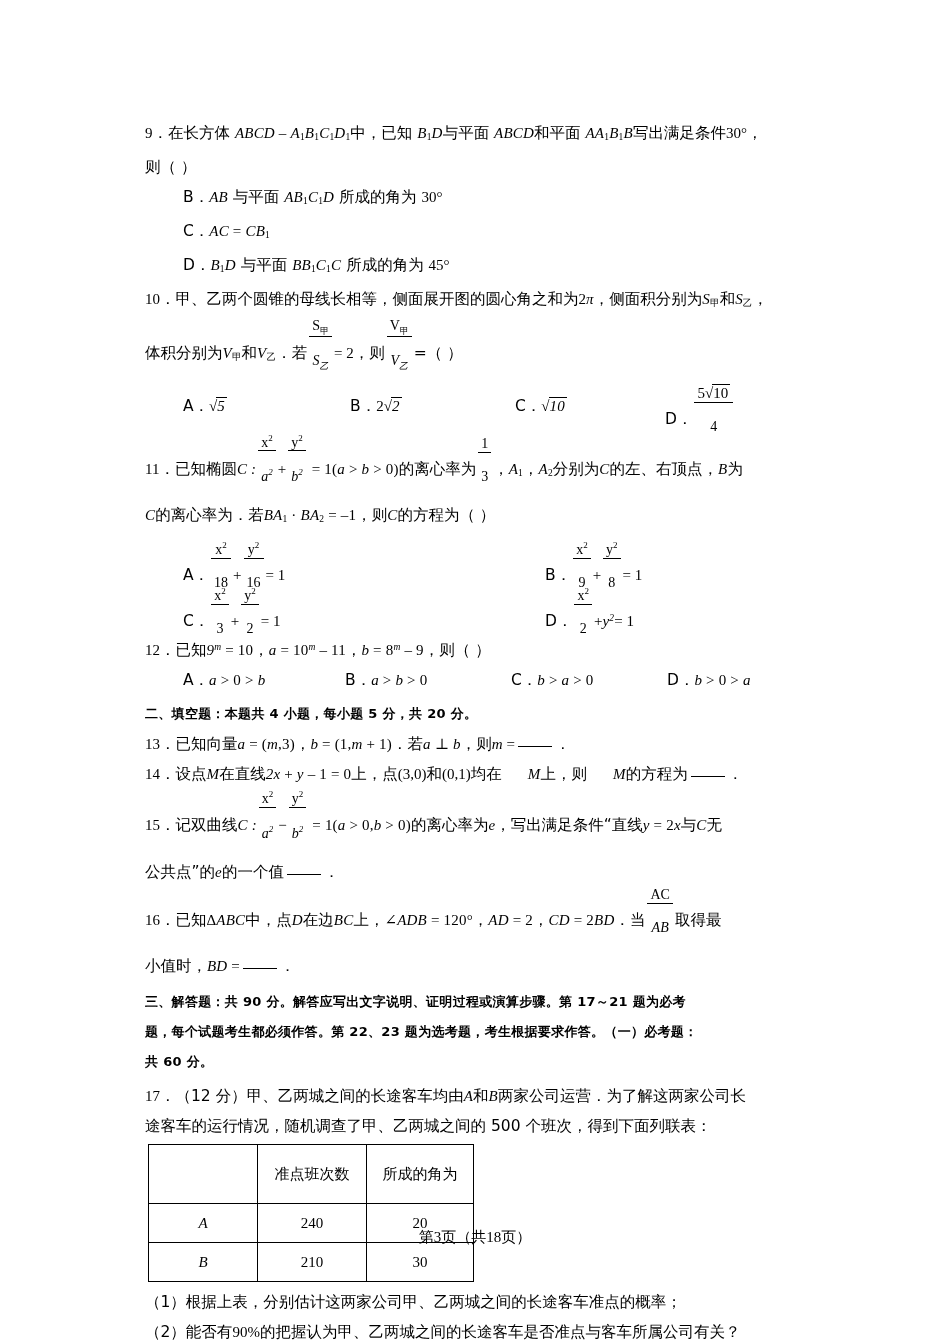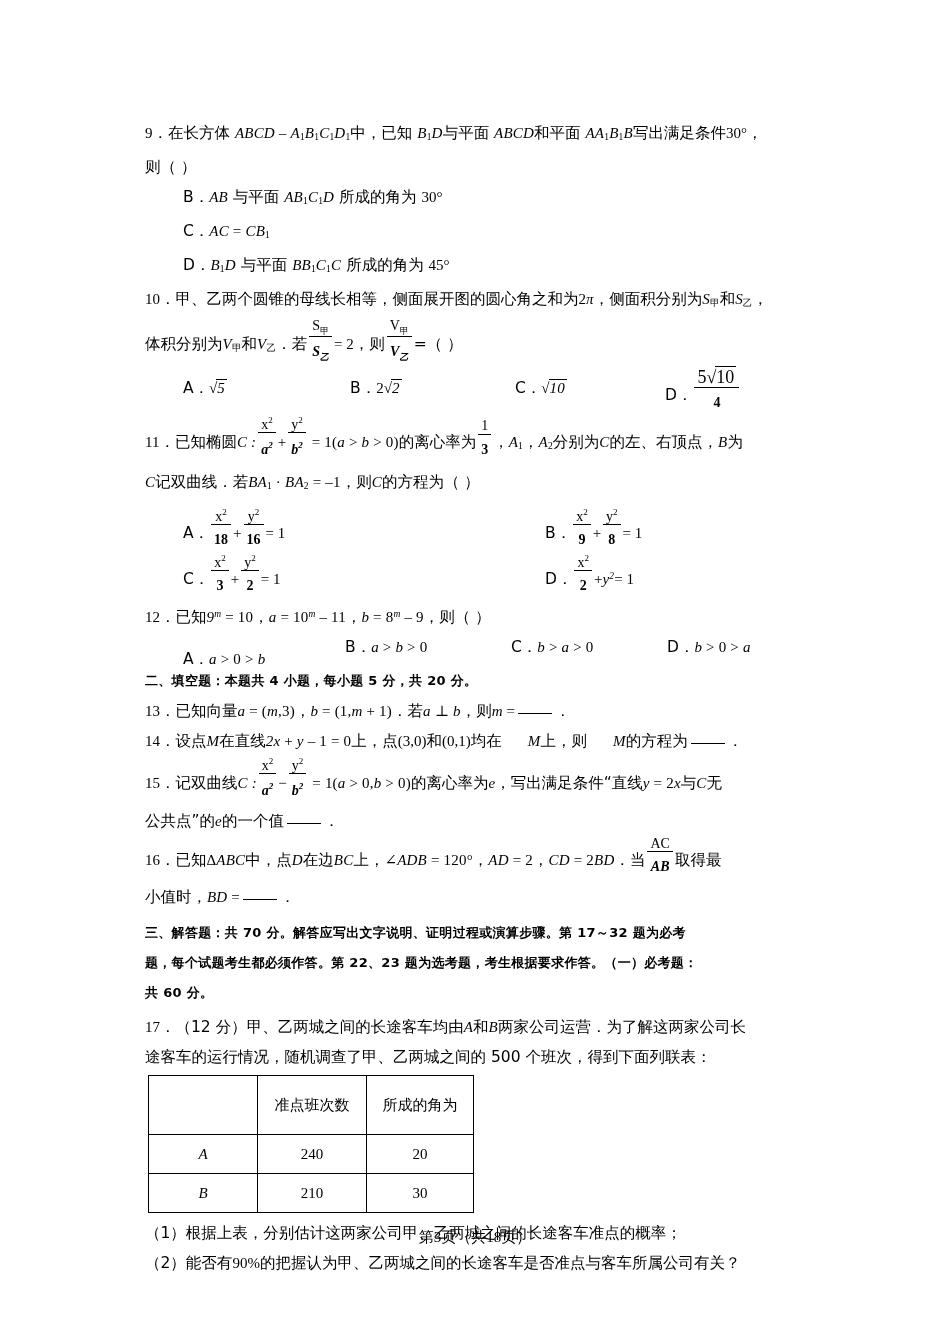--- a/index.html
+++ b/index.html
@@ -82,21 +82,21 @@
   .frac {
     display: inline-block;
     vertical-align: -0.48em;
     text-align: center;
     font-family: "Liberation Serif", "DejaVu Serif", serif;
     font-size: 14px;
     line-height: 1.12;
     margin: 0 2px;
   }
   .frac > .num { display: block; padding: 0 3px; }
-  .frac > .den { display: block; border-top: 1px solid #000; padding: 7px 3px; font-style: italic; font-weight: bold; }
+  .frac > .den { display: block; border-top: 1px solid #000; padding: 16px 3px; font-style: italic; }
   .frac .up { font-style: normal; }
 
   
   .frac-n > .num, .frac-n > .den { font-style: normal; }
 
   
   .rad {
     font-family: "Liberation Serif", "DejaVu Serif", serif;
     font-style: normal;
     white-space: nowrap;
@@ -194,47 +194,47 @@
       <div>
         <span class="mr">10</span><span class="cjk">．甲、乙两个圆锥的母线长相等，侧面展开图的圆心角之和为</span><span class="mr">2<span class="m">π</span></span><span class="cjk">，侧面积分别为</span><span class="m nb">S<sub>甲</sub></span><span class="cjk">和</span><span class="m nb">S<sub>乙</sub></span><span class="cjk">，</span>
       </div>
       <div style="line-height:40px">
         <span class="cjk">体积分别为</span><span class="m nb">V<sub>甲</sub></span><span class="cjk">和</span><span class="m nb">V<sub>乙</sub></span><span class="cjk">．若</span><span class="frac"><span class="num">S<sub style="font-size:9px">甲</sub></span><span class="den">S<sub style="font-size:9px">乙</sub></span></span><span class="mr">= 2</span><span class="cjk">，则</span><span class="frac"><span class="num">V<sub style="font-size:9px">甲</sub></span><span class="den">V<sub style="font-size:9px">乙</sub></span></span><span class="cjk">=（     ）</span>
       </div>
       <div class="opts" style="height:42px;margin-top:4px">
         <span class="opt" style="left:38px;top:0"><span class="opt-lbl">A．</span><span class="rad">√<span class="bar m">5</span></span></span>
         <span class="opt" style="left:205px;top:0"><span class="opt-lbl">B．</span><span class="rad">2√<span class="bar m">2</span></span></span>
         <span class="opt" style="left:370px;top:0"><span class="opt-lbl">C．</span><span class="rad">√<span class="bar m">10</span></span></span>
-        <span class="opt" style="left:520px;top:-6px"><span class="opt-lbl">D．</span><span class="frac frac-n"><span class="num"><span class="rad" style="font-size:18px">5√<span class="bar">10</span></span></span><span class="den">4</span></span></span>
+        <span class="opt" style="left:520px;top:-6px"><span class="opt-lbl">D．</span><span class="frac frac-n"><span class="num"><span class="rad" style="font-size:15px">5√<span class="bar">10</span></span></span><span class="den">4</span></span></span>
       </div>
     </div>
 
     <div class="q">
       <div style="line-height:42px">
         <span class="mr">11</span><span class="cjk">．已知椭圆</span><span class="m">C :</span><span class="frac"><span class="num">x<sup style="font-size:9px">2</sup></span><span class="den">a<sup style="font-size:9px">2</sup></span></span><span class="mr">+</span><span class="frac"><span class="num">y<sup style="font-size:9px">2</sup></span><span class="den">b<sup style="font-size:9px">2</sup></span></span><span class="m nb"><span style="font-style:normal">&nbsp;=&nbsp;1(</span>a<span style="font-style:normal"> &gt; </span>b<span style="font-style:normal"> &gt; 0)</span></span><span class="cjk">的离心率为</span><span class="frac frac-n"><span class="num">1</span><span class="den">3</span></span><span class="cjk">，</span><span class="m nb">A<sub>1</sub></span><span class="cjk">，</span><span class="m nb">A<sub>2</sub></span><span class="cjk">分别为</span><span class="m">C</span><span class="cjk">的左、右顶点，</span><span class="m">B</span><span class="cjk">为</span>
       </div>
       <div>
-        <span class="m">C</span><span class="cjk">记双曲线．若</span><span class="m nb">BA<sub>1</sub><span style="font-style:normal"> · </span>BA<sub>2</sub><span style="font-style:normal"> = –1</span></span><span class="cjk">，则</span><span class="m">C</span><span class="cjk">的方程为（     ）</span>
+        <span class="m">C</span><span class="cjk">的离心率为．若</span><span class="m nb">BA<sub>1</sub><span style="font-style:normal"> · </span>BA<sub>2</sub><span style="font-style:normal"> = –1</span></span><span class="cjk">，则</span><span class="m">C</span><span class="cjk">的方程为（     ）</span>
       </div>
       <div class="opts" style="height:46px;margin-top:6px">
         <span class="opt" style="left:38px;top:0"><span class="opt-lbl">A．</span><span class="frac"><span class="num">x<sup style="font-size:9px">2</sup></span><span class="den up">18</span></span><span class="mr">+</span><span class="frac"><span class="num">y<sup style="font-size:9px">2</sup></span><span class="den up">16</span></span><span class="mr">= 1</span></span>
         <span class="opt" style="left:400px;top:0"><span class="opt-lbl">B．</span><span class="frac"><span class="num">x<sup style="font-size:9px">2</sup></span><span class="den up">9</span></span><span class="mr">+</span><span class="frac"><span class="num">y<sup style="font-size:9px">2</sup></span><span class="den up">8</span></span><span class="mr">= 1</span></span>
       </div>
       <div class="opts" style="height:46px">
         <span class="opt" style="left:38px;top:0"><span class="opt-lbl">C．</span><span class="frac"><span class="num">x<sup style="font-size:9px">2</sup></span><span class="den up">3</span></span><span class="mr">+</span><span class="frac"><span class="num">y<sup style="font-size:9px">2</sup></span><span class="den up">2</span></span><span class="mr">= 1</span></span>
         <span class="opt" style="left:400px;top:0"><span class="opt-lbl">D．</span><span class="frac"><span class="num">x<sup style="font-size:9px">2</sup></span><span class="den up">2</span></span><span class="mr">+</span><span class="m">y<sup>2</sup></span><span class="mr">= 1</span></span>
       </div>
     </div>
 
     <div class="q">
       <div>
         <span class="mr">12</span><span class="cjk">．已知</span><span class="m nb">9<sup>m</sup><span style="font-style:normal"> = 10</span></span><span class="cjk">，</span><span class="m nb">a<span style="font-style:normal"> = 10</span><sup>m</sup><span style="font-style:normal"> – 11</span></span><span class="cjk">，</span><span class="m nb">b<span style="font-style:normal"> = 8</span><sup>m</sup><span style="font-style:normal"> – 9</span></span><span class="cjk">，则（     ）</span>
       </div>
       <div class="opts" style="height:32px">
-        <span class="opt" style="left:38px;top:12px"><span class="opt-lbl">A．</span><span class="m nb">a<span style="font-style:normal"> &gt; 0 &gt; </span>b</span></span>
+        <span class="opt" style="left:38px;top:0"><span class="opt-lbl">A．</span><span class="m nb">a<span style="font-style:normal"> &gt; 0 &gt; </span>b</span></span>
         <span class="opt" style="left:200px;top:0"><span class="opt-lbl">B．</span><span class="m nb">a<span style="font-style:normal"> &gt; </span>b<span style="font-style:normal"> &gt; 0</span></span></span>
         <span class="opt" style="left:366px;top:0"><span class="opt-lbl">C．</span><span class="m nb">b<span style="font-style:normal"> &gt; </span>a<span style="font-style:normal"> &gt; 0</span></span></span>
         <span class="opt" style="left:522px;top:0"><span class="opt-lbl">D．</span><span class="m nb">b<span style="font-style:normal"> &gt; 0 &gt; </span>a</span></span>
       </div>
     </div>
 
     <div class="sec cjk" style="margin-top:2px">二、填空题：本题共 4 小题，每小题 5 分，共 20 分。</div>
 
     <div class="q">
       <span class="mr">13</span><span class="cjk">．已知向量</span><span class="m nb">a<span style="font-style:normal"> = (</span>m<span style="font-style:normal">,3)</span></span><span class="cjk">，</span><span class="m nb">b<span style="font-style:normal"> = (1,</span>m<span style="font-style:normal"> + 1)</span></span><span class="cjk">．若</span><span class="m nb">a<span style="font-style:normal"> ⊥ </span>b</span><span class="cjk">，则</span><span class="m nb">m<span style="font-style:normal"> =</span></span><span class="blank"></span><span class="mr">．</span>
@@ -256,21 +256,21 @@
     <div class="q">
       <div style="line-height:40px">
         <span class="mr">16</span><span class="cjk">．已知</span><span class="m nb"><span style="font-style:normal">Δ</span>ABC</span><span class="cjk">中，点</span><span class="m">D</span><span class="cjk">在边</span><span class="m">BC</span><span class="cjk">上，</span><span class="m nb"><span style="font-style:normal">∠</span>ADB<span style="font-style:normal"> = 120°</span></span><span class="cjk">，</span><span class="m nb">AD<span style="font-style:normal"> = 2</span></span><span class="cjk">，</span><span class="m nb">CD<span style="font-style:normal"> = 2</span>BD</span><span class="cjk">．当</span><span class="frac"><span class="num">AC</span><span class="den">AB</span></span><span class="cjk">取得最</span>
       </div>
       <div>
         <span class="cjk">小值时，</span><span class="m nb">BD<span style="font-style:normal"> =</span></span><span class="blank"></span><span class="mr">．</span>
       </div>
     </div>
 
     <div class="sec cjk" style="margin-top:6px">
-      <div>三、解答题：共 70 分。解答应写出文字说明、证明过程或演算步骤。第 17～32 题为必考</div>
+      <div>三、解答题：共 90 分。解答应写出文字说明、证明过程或演算步骤。第 17～21 题为必考</div>
       <div>题，每个试题考生都必须作答。第 22、23 题为选考题，考生根据要求作答。（一）必考题：</div>
       <div>共 60 分。</div>
     </div>
 
     <div class="q" style="margin-top:4px">
       <div>
         <span class="mr">17</span><span class="cjk">．（12 分）甲、乙两城之间的长途客车均由</span><span class="m">A</span><span class="cjk">和</span><span class="m">B</span><span class="cjk">两家公司运营．为了解这两家公司长</span>
       </div>
       <div class="cjk">途客车的运行情况，随机调查了甲、乙两城之间的 500 个班次，得到下面列联表：</div>
 

